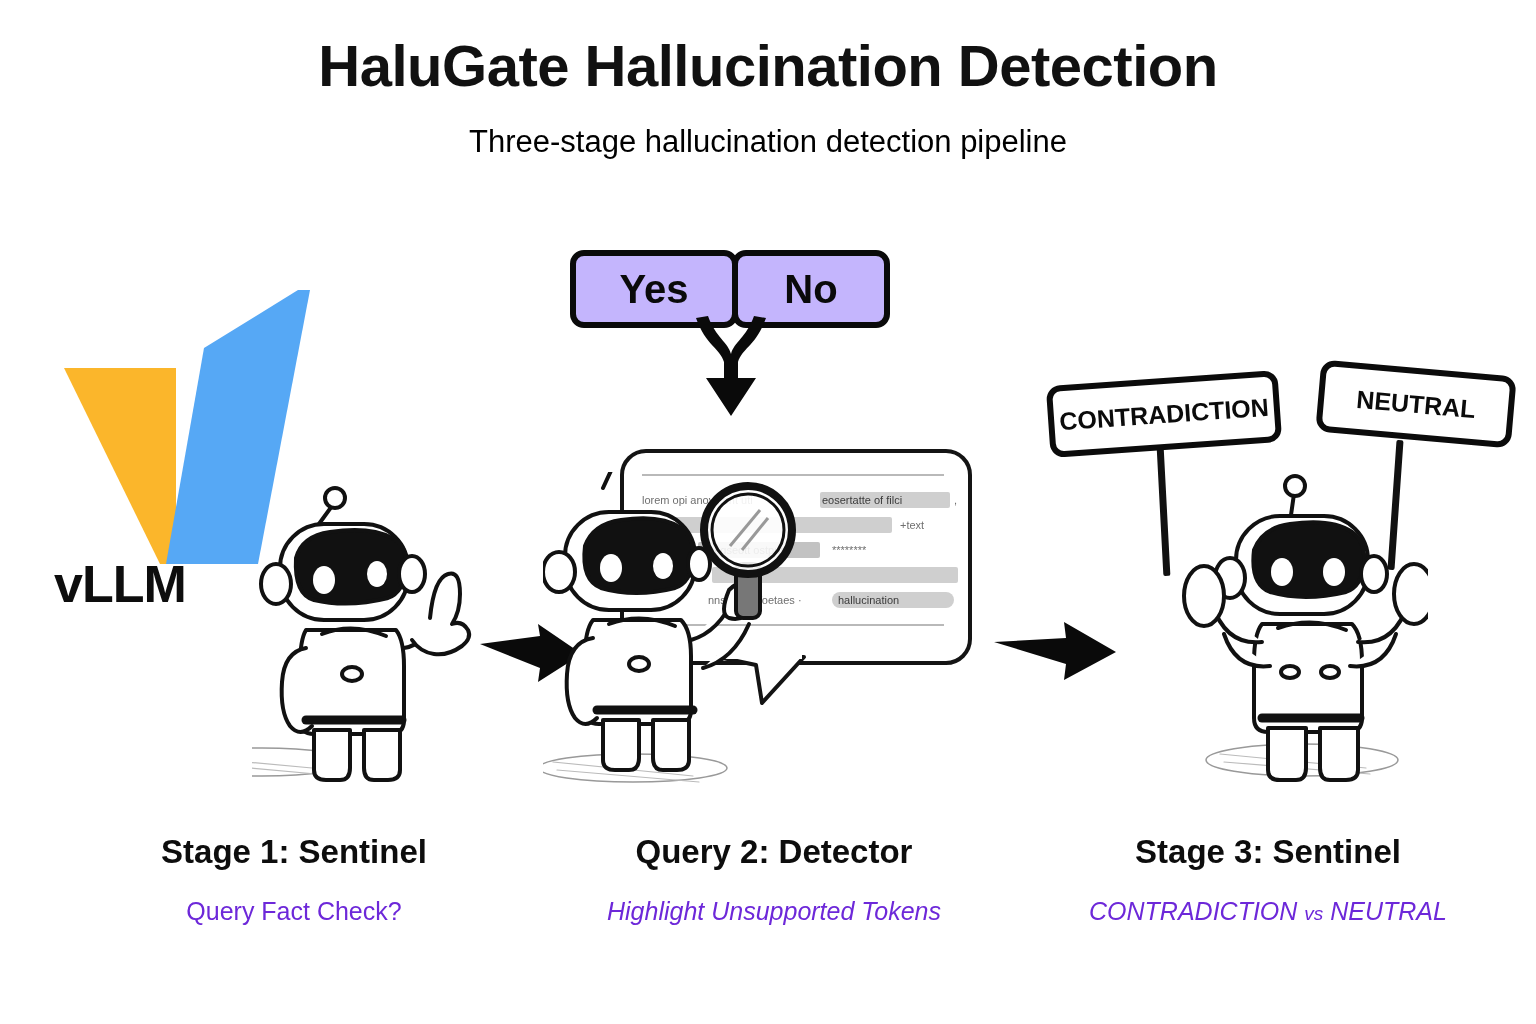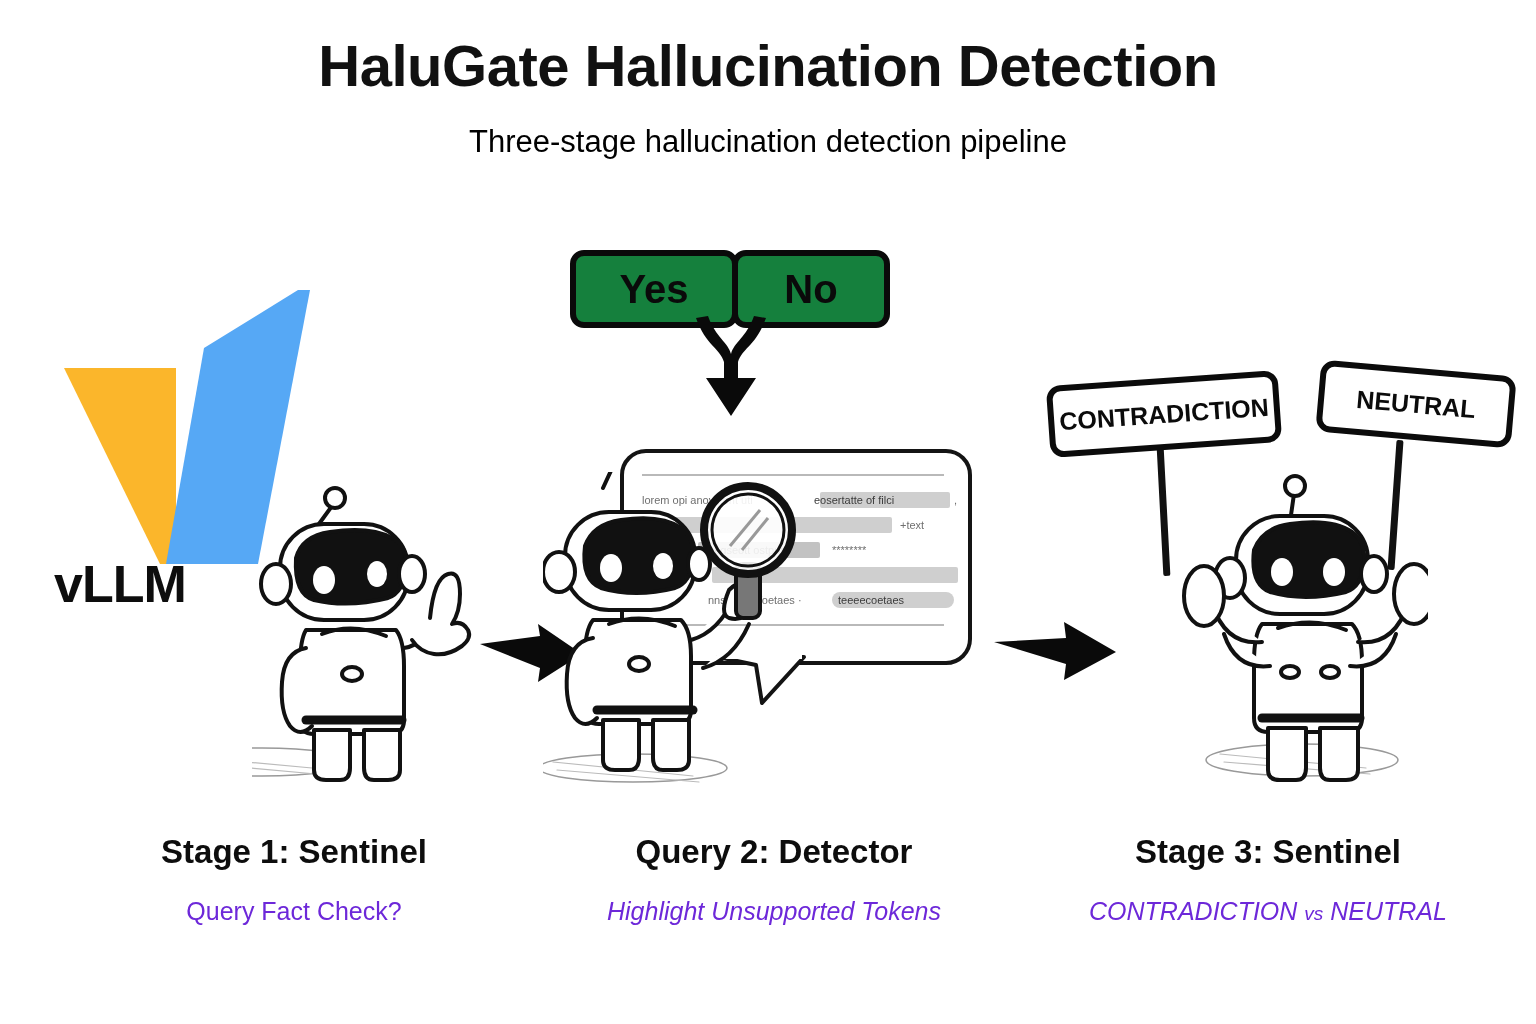--- a/index.html
+++ b/index.html
@@ -35,21 +35,21 @@
   .vllm-word{
     position:absolute;left:6px;top:272px;width:230px;
     text-align:left;
     font-size:52px;font-weight:bold;letter-spacing:-1px;color:#0d0d0d;
   }
 
   
   .yesno{position:absolute;left:570px;top:250px;width:320px;height:78px;}
   .chip{
     position:absolute;top:0;height:78px;
-    border:6px solid #0a0a0a;border-radius:14px;background:#15803d;
+    border:6px solid #0a0a0a;border-radius:14px;background:#c4b5fd;
     box-sizing:border-box;
     display:flex;align-items:center;justify-content:center;
     font-size:40px;font-weight:bold;color:#0a0a0a;
   }
   .chip-yes{left:0;width:168px;}
   .chip-no{left:162px;width:158px;}
 
   .downarrow{position:absolute;left:676px;top:312px;width:110px;height:110px;}
 
   
@@ -166,42 +166,42 @@
   </svg>
 
   <div class="bubble">
     <div class="doc-lines">
       <div class="dl">
         <div class="rule" style="left:0;right:8px;"></div>
       </div>
       <div class="dl">
         <div class="tinytxt" style="left:0;width:190px;">lorem opi anovi; ent uti</div>
         <div class="blk" style="left:178px;width:130px;"></div>
-        <div class="tinytxt" style="left:172px;width:126px;color:#3b3b3b;">eosertatte of filci</div>
+        <div class="tinytxt" style="left:180px;width:126px;color:#3b3b3b;">eosertatte of filci</div>
         <div class="tinytxt" style="left:312px;">,</div>
       </div>
       <div class="dl">
         <div class="blk" style="left:0;width:250px;"></div>
         <div class="tinytxt" style="left:258px;">+text</div>
       </div>
       <div class="dl">
         <div class="blk" style="left:0;width:46px;"></div>
         <div class="blk dark" style="left:56px;width:122px;"></div>
         <div class="tinytxt" style="left:60px;width:118px;color:#3b3b3b;">aoegseott ostput</div>
         <div class="tinytxt" style="left:190px;">********</div>
       </div>
       <div class="dl">
         <div class="blk" style="left:0;width:32px;"></div>
         <div class="blk" style="left:70px;width:246px;"></div>
       </div>
       <div class="dl">
         <div class="tinytxt" style="left:0;width:30px;">nn</div>
         <div class="tinytxt" style="left:66px;width:116px;">nns teeeecoetaes ·</div>
         <div class="blk" style="left:190px;width:122px;border-radius:9px;"></div>
-        <div class="tinytxt" style="left:196px;width:116px;color:#3b3b3b;">teeeecoetaes</div>
+        <div class="tinytxt" style="left:196px;width:116px;color:#3b3b3b;">hallucination</div>
       </div>
       <div class="dl">
         <div class="rule" style="left:44px;right:8px;"></div>
       </div>
     </div>
   </div>
   <svg class="bubble-tail" viewBox="0 0 90 50">
     <path d="M2 2 L88 2 L46 48 L40 10 Z" fill="#ffffff" stroke="#141414" stroke-width="4" stroke-linejoin="round"></path>
     <rect x="4" y="-6" width="82" height="10" fill="#ffffff"></rect>
   </svg>

